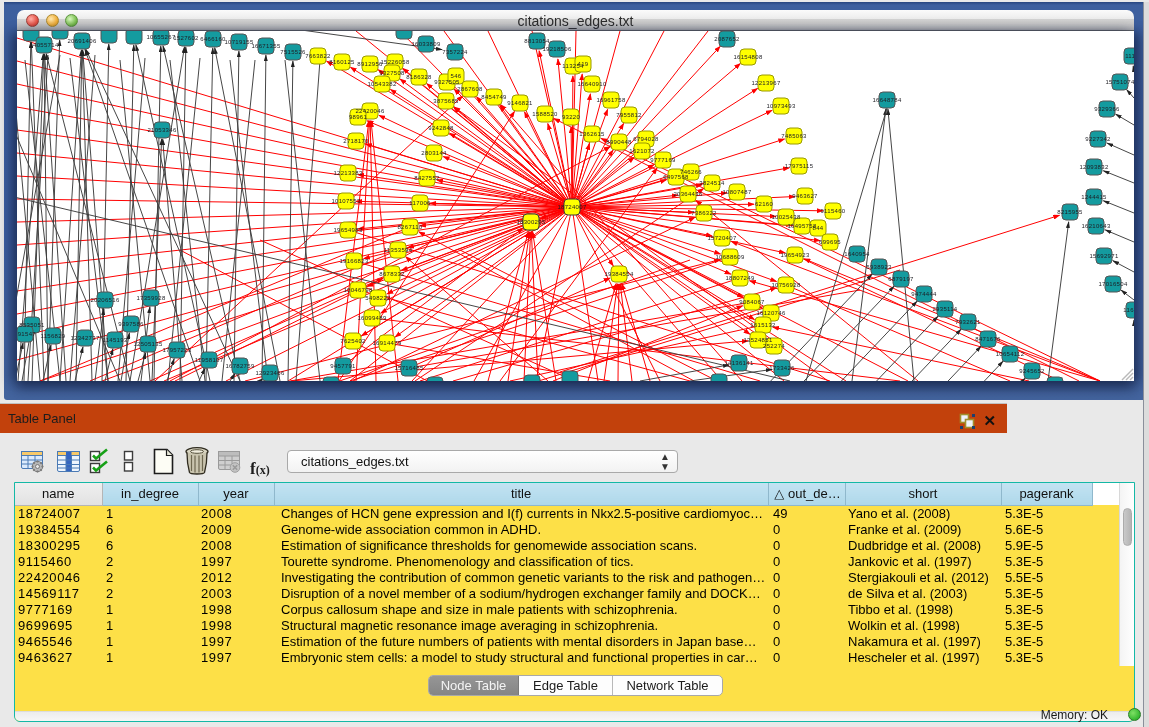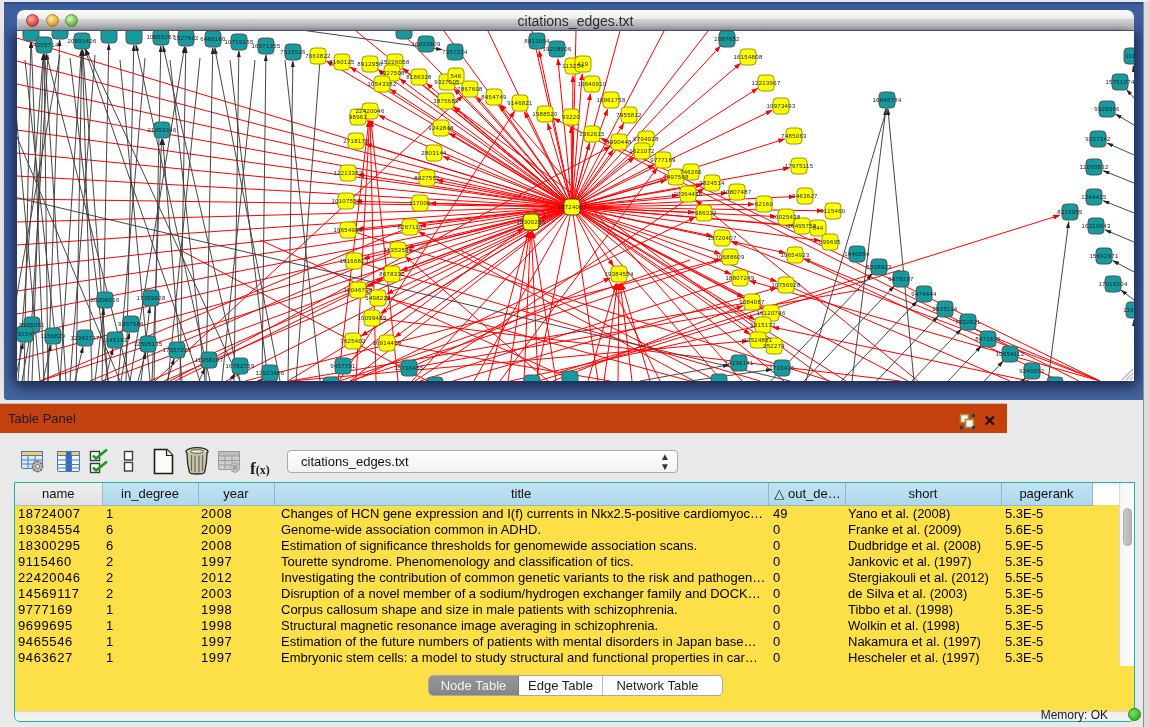--- a/index.html
+++ b/index.html
@@ -57,21 +57,21 @@
 #vsb { position:absolute; right:0; top:0; width:15px; height:183px;
   background:linear-gradient(90deg,#f4f4f4,#ffffff); border-left:1px solid #d8d8d8; }
 #vsb .thumb { position:absolute; left:3px; top:25px; width:9px; height:38px;
   background:linear-gradient(90deg,#c9c9c9,#b4b4b4); border-radius:5px; border:1px solid #ababab; }
 #tabs { position:absolute; left:428px; top:275px; width:295px; height:21px;
   background:#fdfdfd; border:1px solid #a8a8a8; border-radius:5px; overflow:hidden;
   display:flex; }
 #tabs div { font-size:13px; color:#1c1c1c; text-align:center; line-height:19px; }
 #tabs .sel { background:linear-gradient(180deg,#969696,#858585); color:#f4f4f4;
   border-right:1px solid #7a7a7a; }
-#tabs .t1 { width:90px; } #tabs .t2 { width:84px; border-right:1px solid #b8b8b8; }
+#tabs .t1 { width:90px; } #tabs .t2 { width:94px; border-right:1px solid #b8b8b8; }
 #tabs .t3 { width:109px; }
 #status { position:absolute; left:8px; top:303px; width:1149px; height:24px; }
 #status .m { position:absolute; right:49px; top:5px; font-size:12px; color:#1a1a1a; }
 #status .led { position:absolute; right:16px; top:5px; width:13px; height:13px; border-radius:50%;
   background:radial-gradient(circle at 4px 4px,#7fe065,#35b830 70%,#259a22); border:1px solid #2b7a28; }
 #redge { position:absolute; right:5px; top:2px; width:1px; height:725px; background:#8a8f9a; }
 #redge2 { position:absolute; right:0; top:2px; width:5px; height:725px; background:#dcdcdc; }
 </style></head>
 <body>
 <div id="stage">

